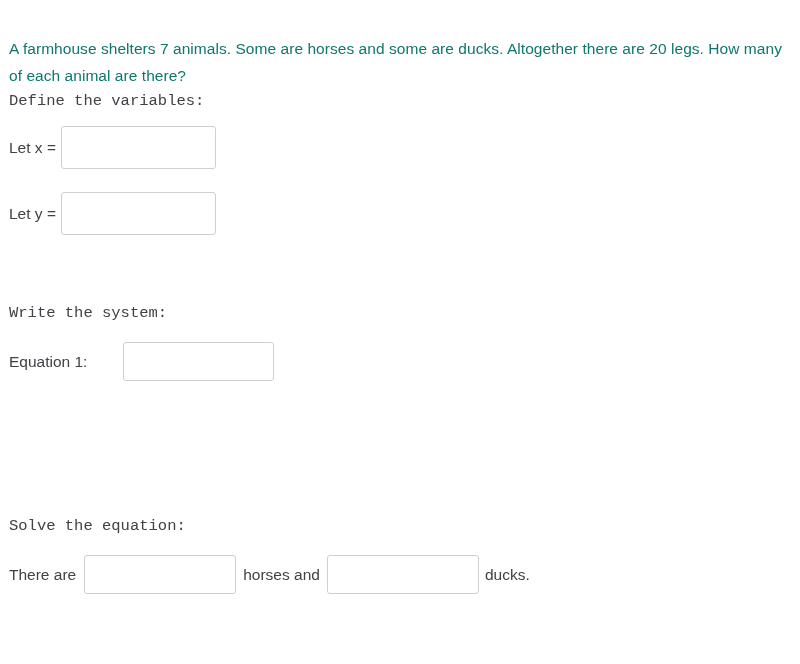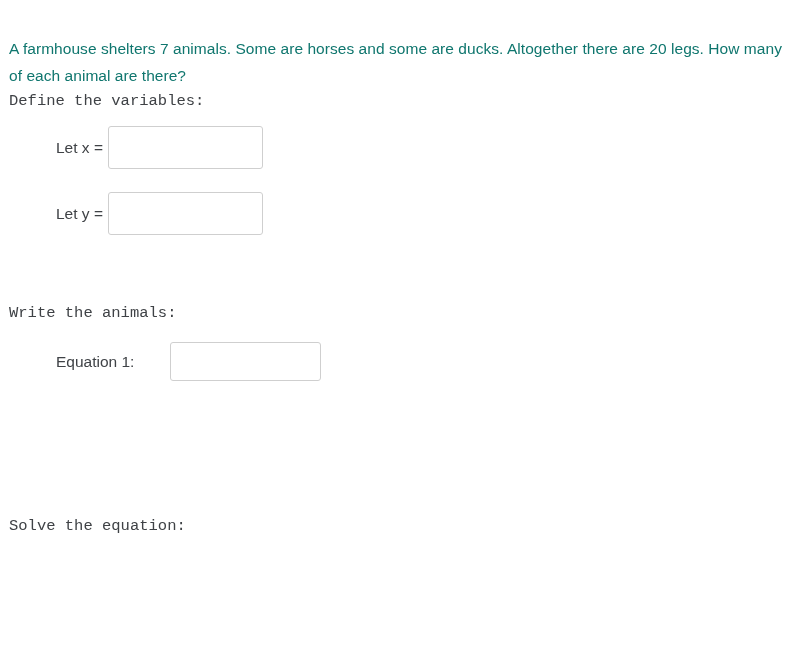--- a/index.html
+++ b/index.html
@@ -44,21 +44,20 @@
     white-space: nowrap;
     font-family: Liberation Mono, monospace;
   }
 
   .field-row {
     position: absolute;
     left: 9px;
     display: flex;
     align-items: center;
     white-space: nowrap;
-    margin-left: 47px;
   }
 
   .field-label {
     font-size: 15.5px;
     line-height: 20px;
     color: #3f4246;
     white-space: nowrap;
   }
 
   .answer-box {
@@ -119,24 +118,31 @@
   <div class="field-row" id="row-let-x">
     <span class="field-label">Let x =</span>
     <input class="answer-box" type="text" value="" style="">
   </div>
 
   <div class="field-row" id="row-let-y">
     <span class="field-label">Let y =</span>
     <input class="answer-box" type="text" value="" style="">
   </div>
 
-  <div class="section-label" id="label-write">Write the animals:</div>
+  <div class="section-label" id="label-write">Write the system:</div>
 
   <div class="field-row" id="row-eq1">
     <span class="field-label">Equation 1:</span>
     <input class="answer-box" type="text" value="" style="">
   </div>
 
 
   <div class="section-label" id="label-solve">Solve the equation:</div>
 
+  <div class="field-row" id="row-solve">
+    <span class="field-label lbl-there">There are</span>
+    <input class="answer-box" type="text" value="" style="">
+    <span class="field-label lbl-horses">horses and</span>
+    <input class="answer-box" type="text" value="" style="">
+    <span class="field-label lbl-ducks">ducks.</span>
+  </div>
 
 </div>
 
 </body></html>

